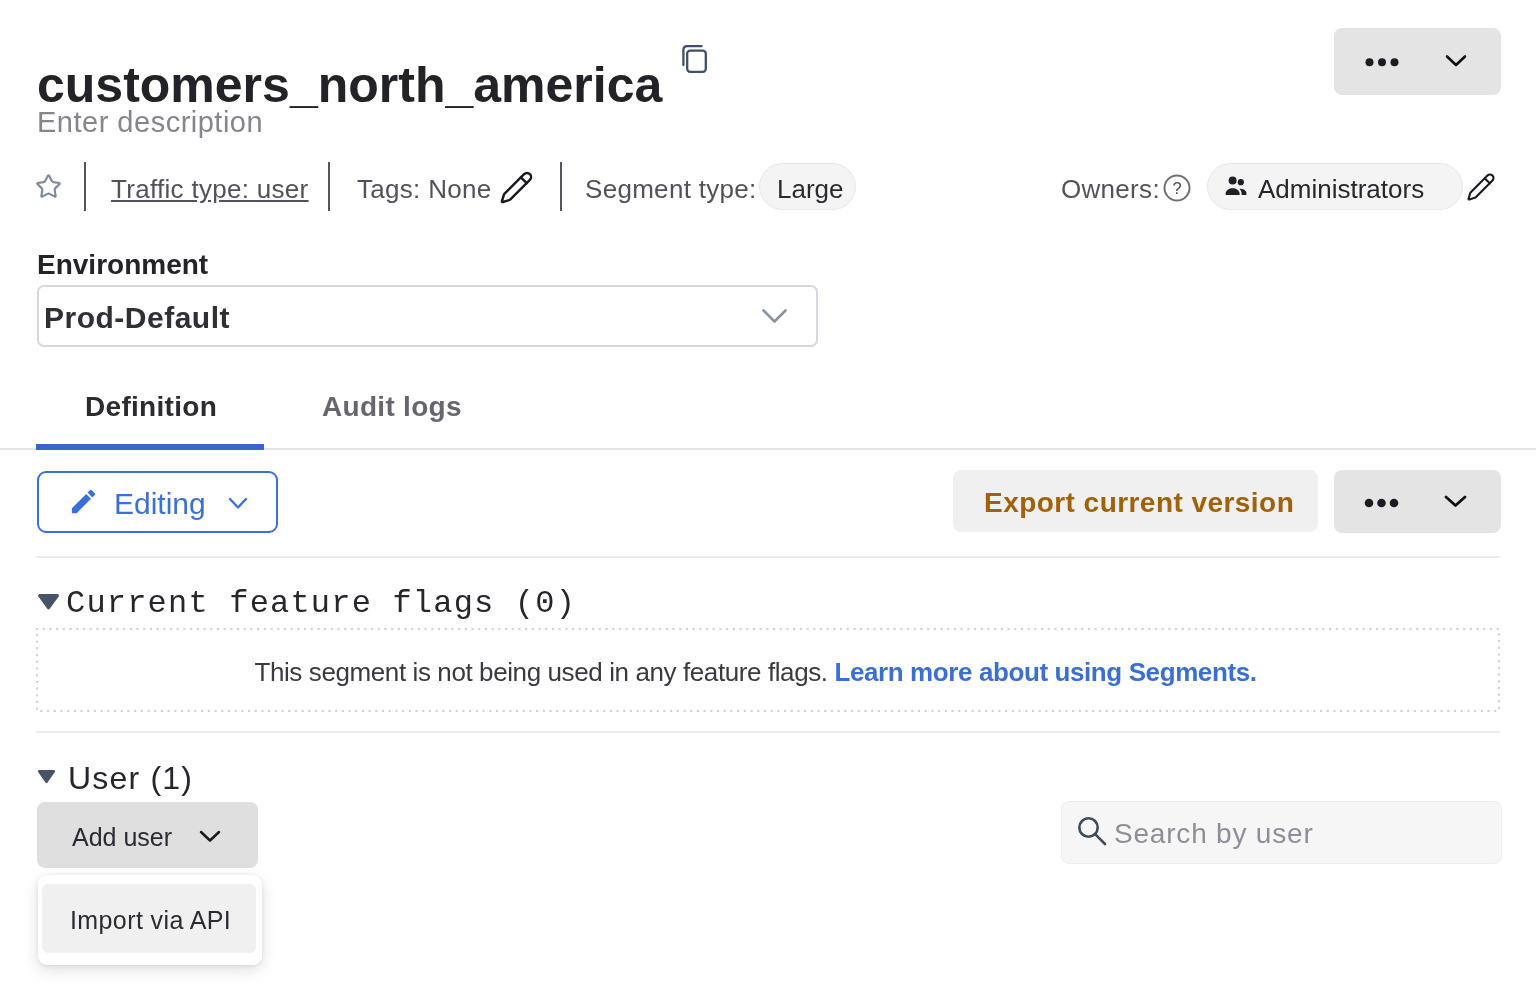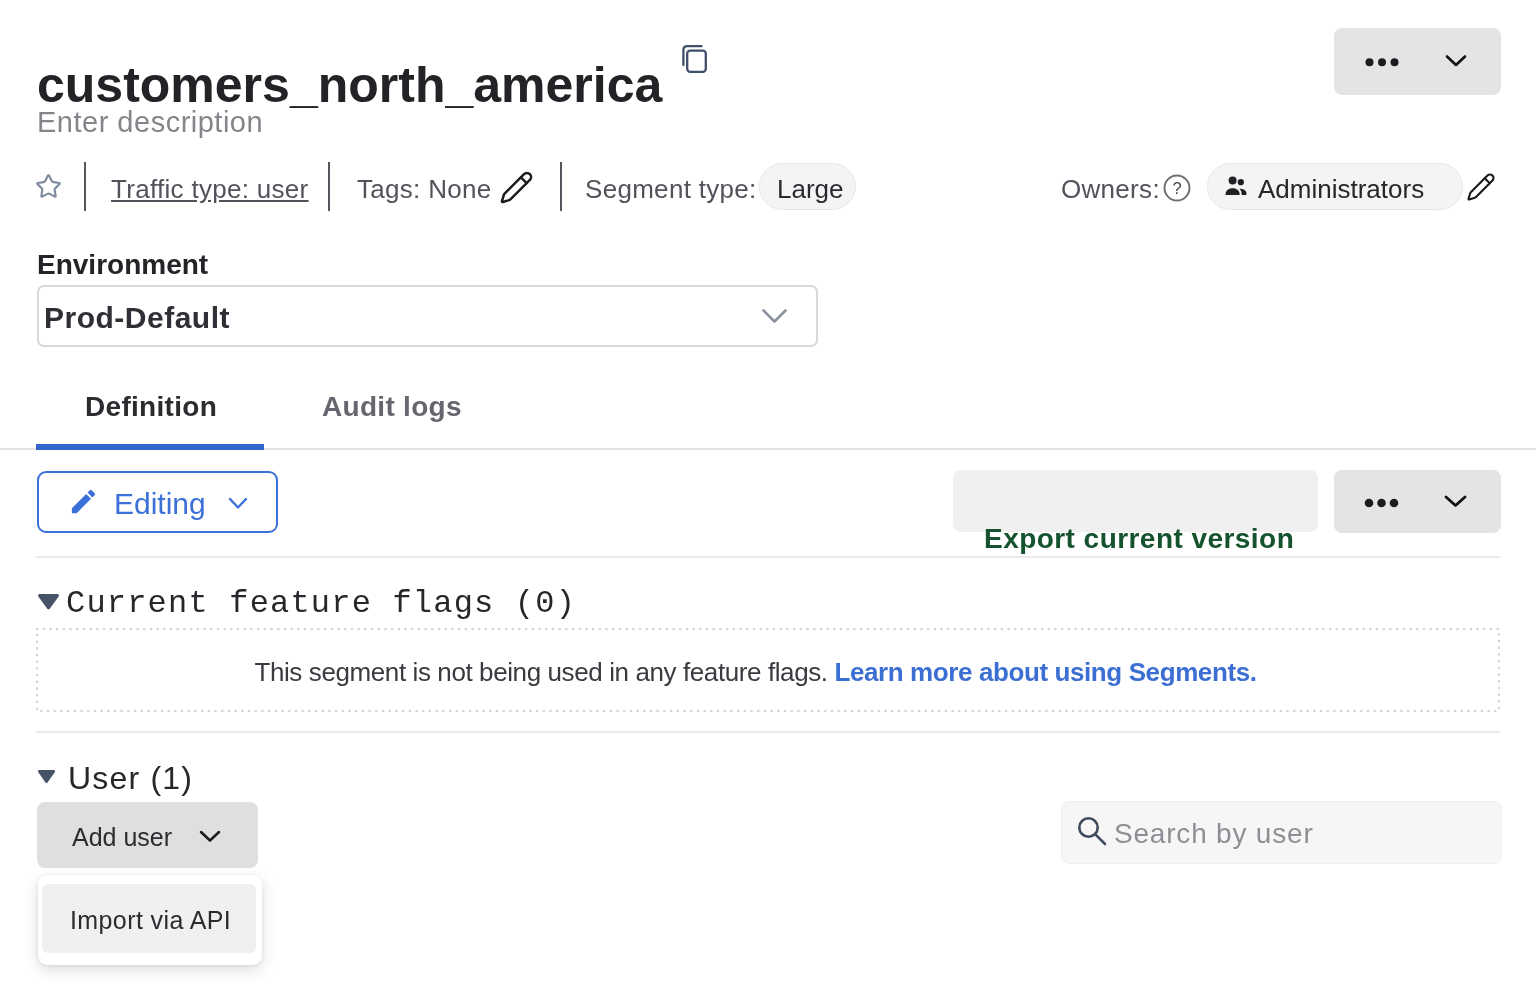--- a/index.html
+++ b/index.html
@@ -78,21 +78,21 @@
 <div class="abs" style="left:37px; top:471px; width:241px; height:62px; border:2px solid #3b70d8; border-radius:9px; background:#fff;"></div>
 <svg class="abs" style="left:68px; top:486px;" width="31" height="31" viewBox="0 0 24 24" fill="#3b70d8">
   <path d="M3 17.25V21h3.75L17.81 9.94l-3.75-3.75L3 17.25zM20.71 7.04c.39-.39.39-1.02 0-1.41l-2.34-2.34a.9959.9959 0 0 0-1.41 0l-1.83 1.83 3.75 3.75 1.83-1.83z"></path>
 </svg>
 <div class="abs txt" style="left:114px; top:487px; font-size:30px; color:#3b70d8;">Editing</div>
 <svg class="abs" style="left:228px; top:497px;" width="20" height="13" viewBox="0 0 20 13" fill="none" stroke="#3b70d8" stroke-width="2.4" stroke-linecap="round" stroke-linejoin="round">
   <path d="M2 2 L10 10.5 L18 2"></path>
 </svg>
 
 <div class="abs" style="left:953px; top:470px; width:365px; height:62px; background:#f0f0f0; border-radius:8px;"></div>
-<div class="abs txt" style="left:984px; top:487px; font-size:28px; font-weight:700; color:#14532d; letter-spacing:0.45px;margin-top:36px;">Export current version</div>
+<div class="abs txt" style="left:984px; top:487px; font-size:28px; font-weight:700; color:#a16207; letter-spacing:0.45px;">Export current version</div>
 <div class="abs" style="left:1334px; top:470px; width:167px; height:63px; background:#e4e4e5; border-radius:8px;"></div>
 <svg class="abs" style="left:1364px; top:498px;" width="36" height="10" viewBox="0 0 36 10">
   <circle cx="5" cy="5" r="4.3" fill="#1c1c20"></circle>
     <circle cx="17.5" cy="5" r="4.3" fill="#1c1c20"></circle>
     <circle cx="30" cy="5" r="4.3" fill="#1c1c20"></circle>
 </svg>
 <svg class="abs" style="left:1444px; top:495px;" width="23" height="13" viewBox="0 0 23 13" fill="none" stroke="#111114" stroke-width="2.8" stroke-linecap="round" stroke-linejoin="round">
   <path d="M2 2 L11.5 10.5 L21 2"></path>
 </svg>
 

